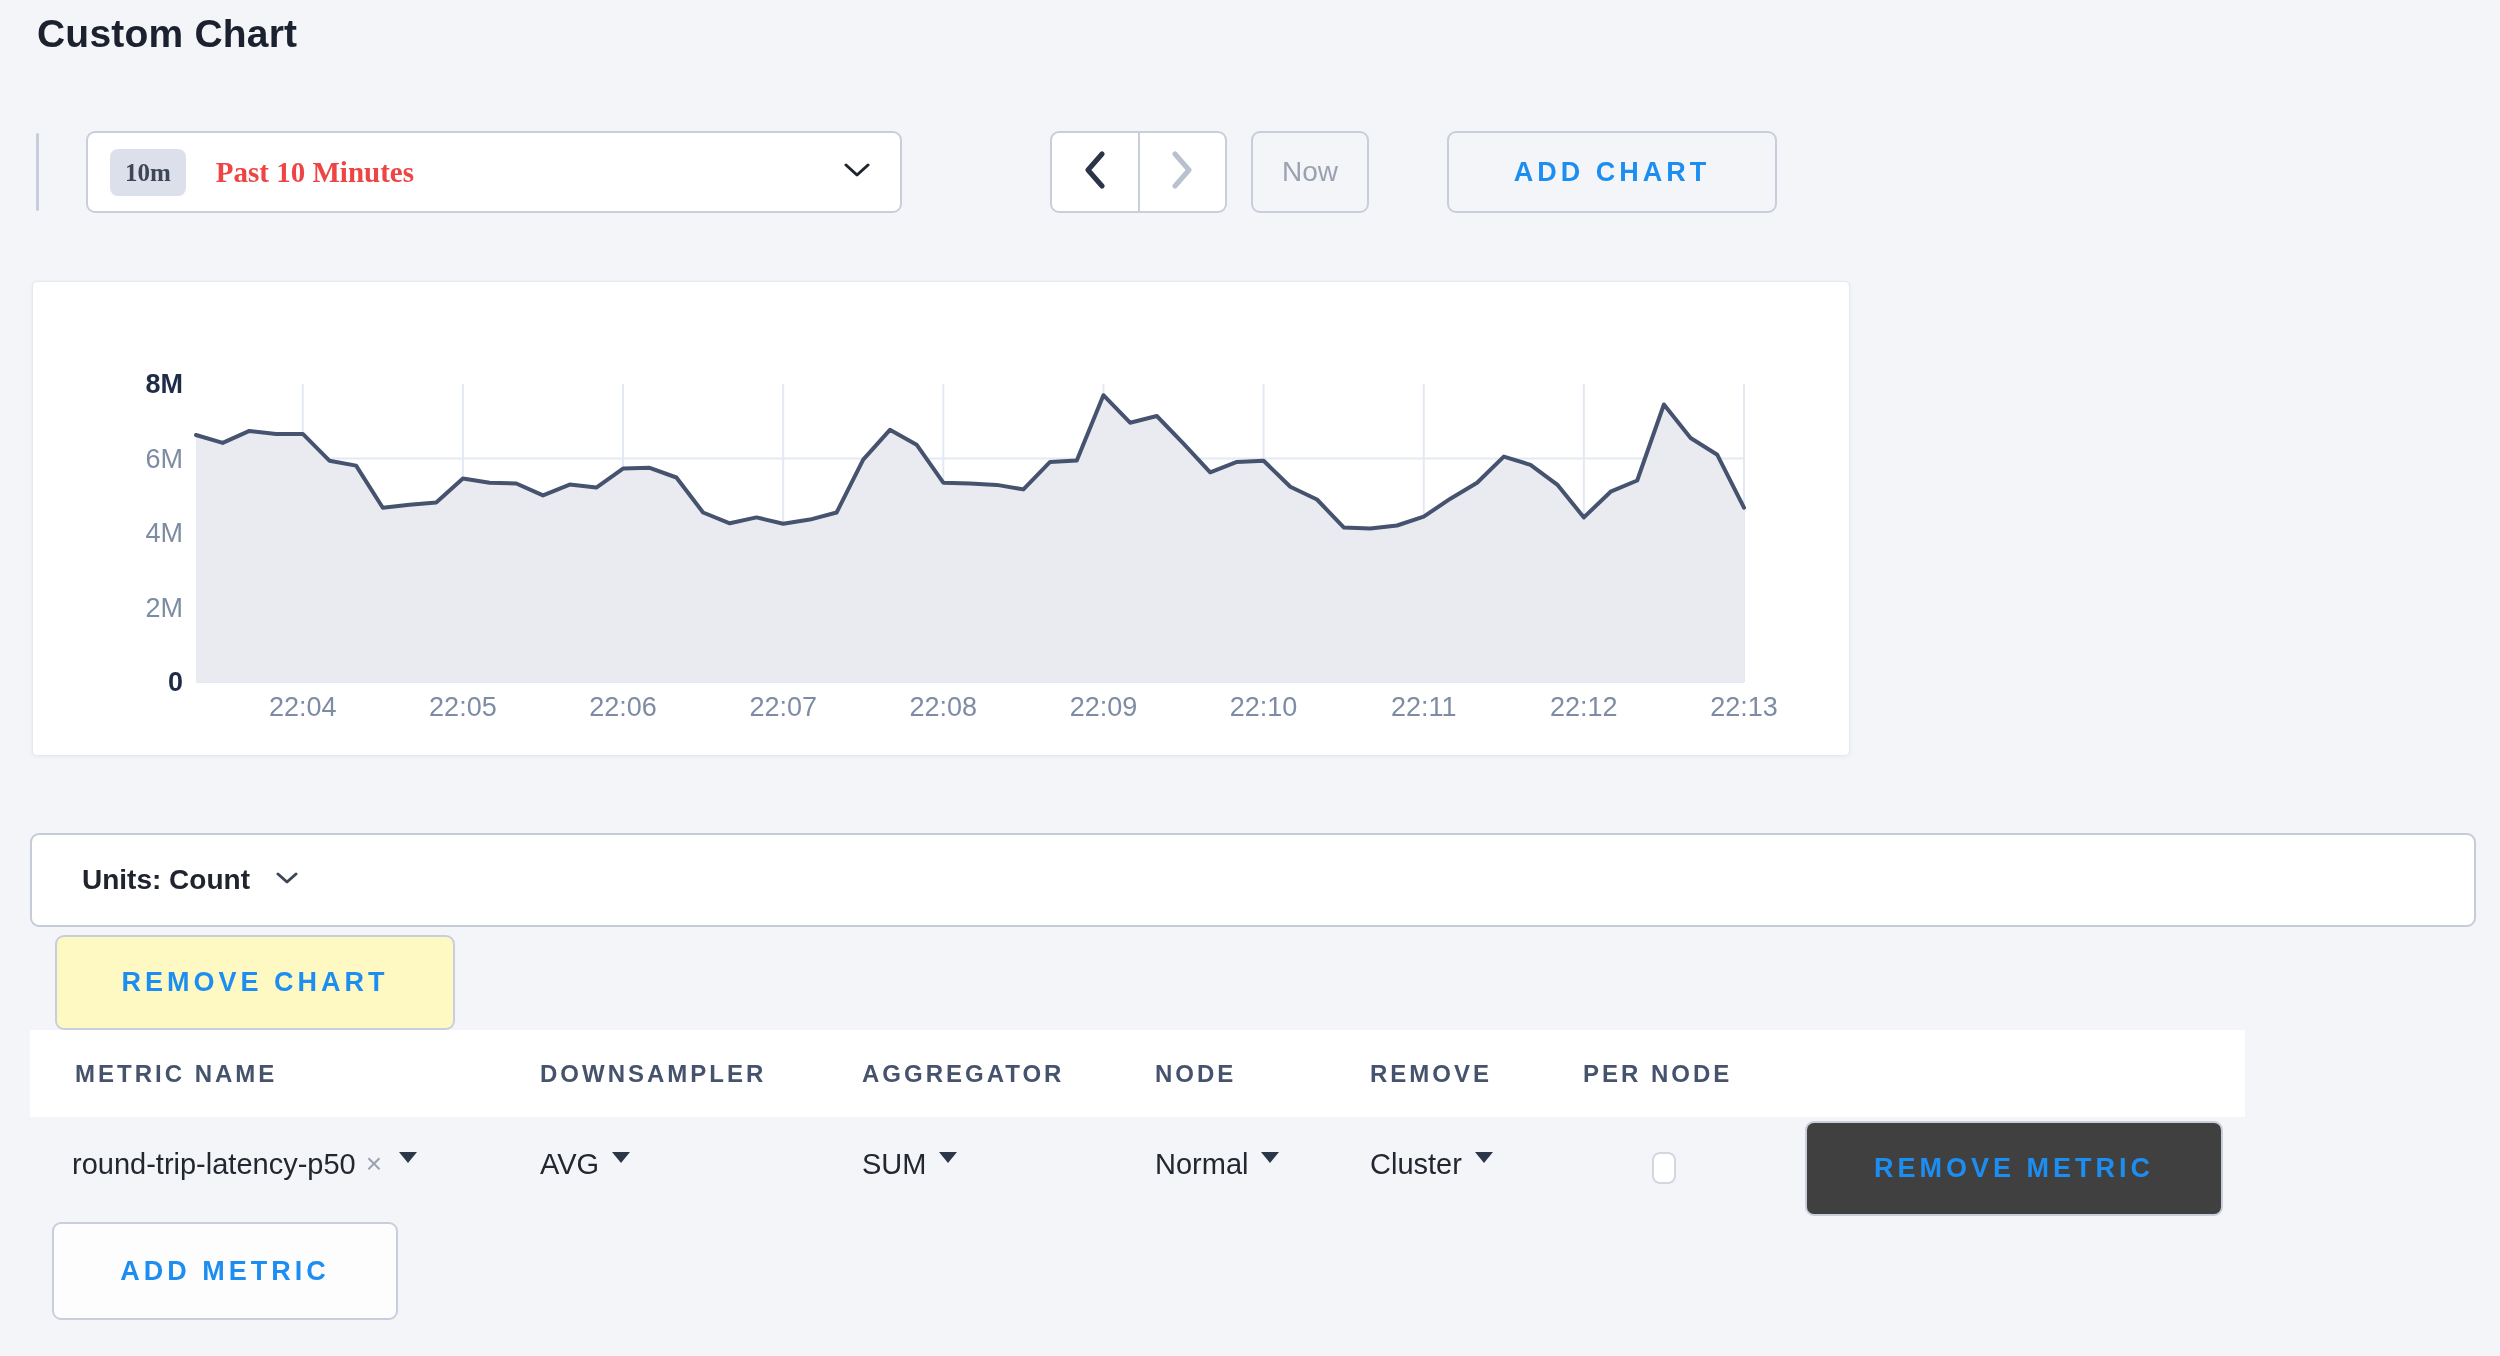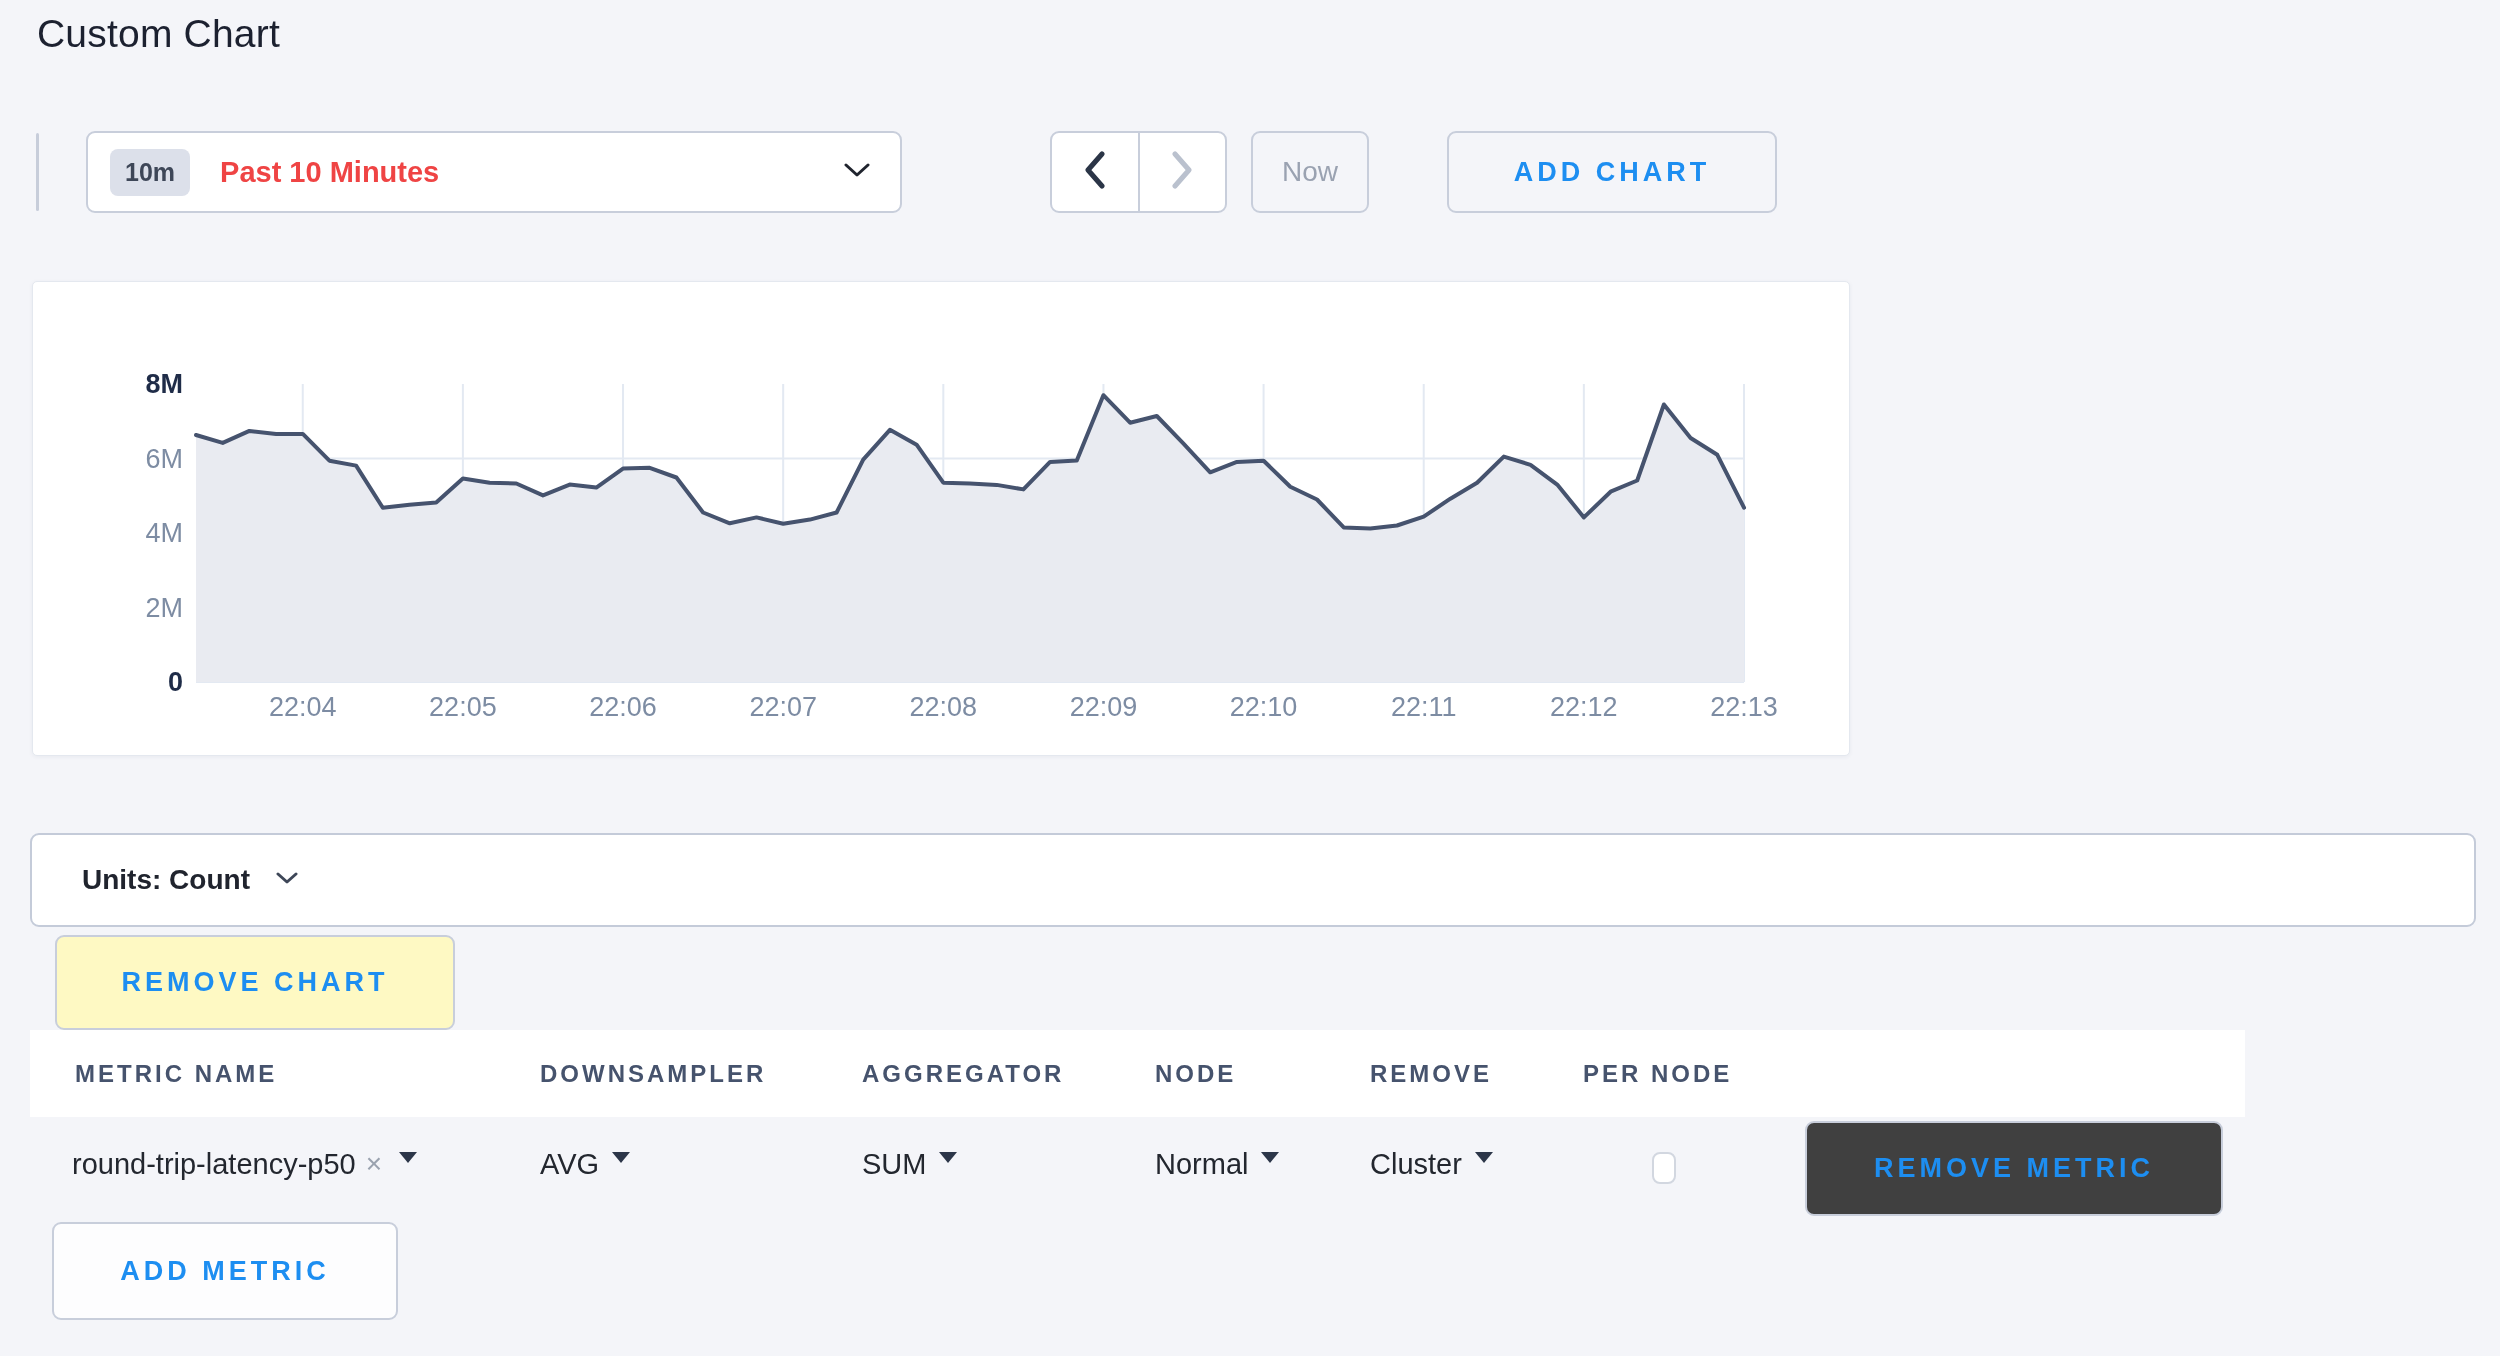--- a/index.html
+++ b/index.html
@@ -5,29 +5,29 @@
   html,body{margin:0;padding:0;}
   body{
     width:2500px;height:1356px;position:relative;overflow:hidden;
     background:#f4f5f9;
     font-family:"Liberation Sans", sans-serif;
     -webkit-font-smoothing:antialiased;
   }
   .abs{position:absolute;}
   
   .page-title{
-    left:37px;top:12px;font-size:39px;font-weight:400;color:#1c2130;letter-spacing:.2px;
+    left:37px;top:12px;font-size:39px;font-weight:700;color:#1c2130;letter-spacing:.2px;
   }
   
   .toolbar-rule{left:36px;top:133px;width:3px;height:78px;background:#c7cdda;border-radius:2px;}
   .btnbox{
     box-sizing:border-box;border:2px solid #c8cedb;border-radius:9px;background:#fff;
     display:flex;align-items:center;cursor:pointer;
   }
-  .time-dropdown{left:86px;top:131px;width:816px;height:82px;}
+  .time-dropdown{left:86px;top:131px;width:816px;height:82px;font-family:Liberation Serif, serif;}
   .time-badge{
     margin-left:22px;background:#dce0ea;border-radius:8px;color:#3e4758;
     font-size:25px;font-weight:700;padding:11px 15px;line-height:1;
   }
   .time-label{margin-left:30px;font-size:29px;font-weight:700;color:#ef4444;}
   .time-chevron{margin-left:auto;margin-right:30px;}
   .nav-group{left:1050px;top:131px;width:177px;height:82px;padding:0;overflow:hidden;background:#fff;}
   .nav-cell{width:50%;height:100%;display:flex;align-items:center;justify-content:center;}
   .nav-cell.first{border-right:2px solid #c8cedb;}
   .now-btn{left:1251px;top:131px;width:118px;height:82px;justify-content:center;background:transparent;}

